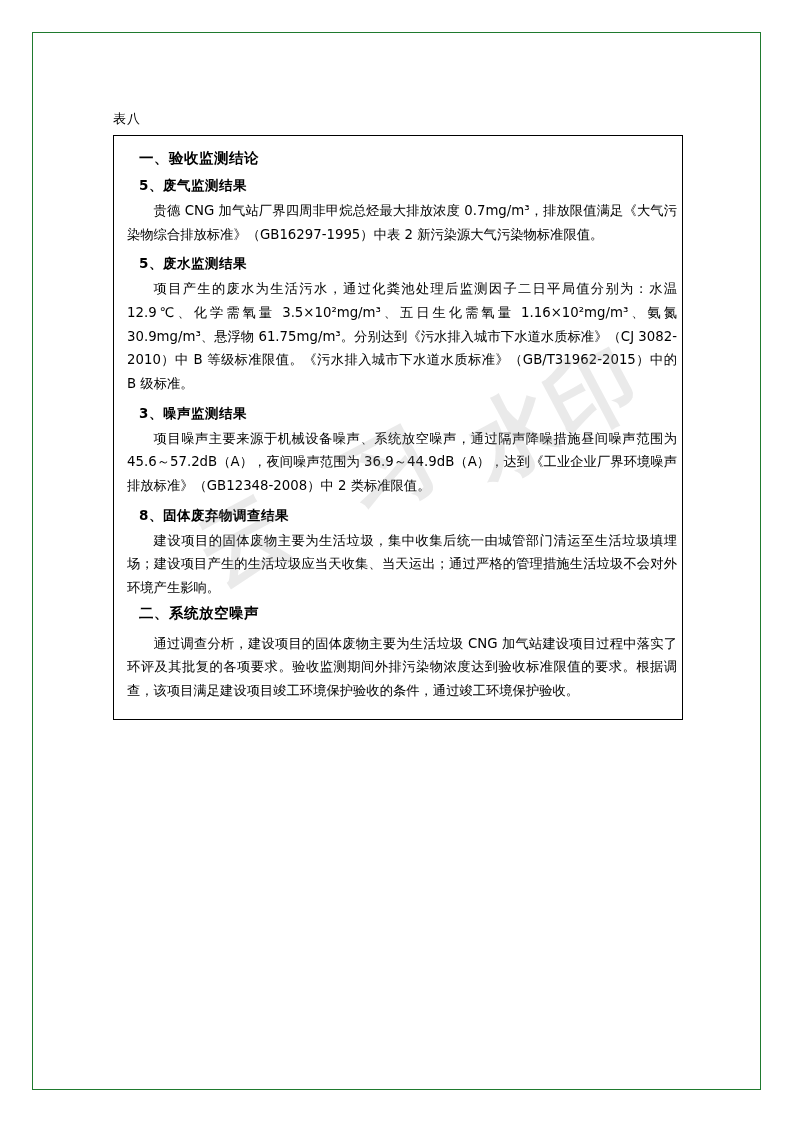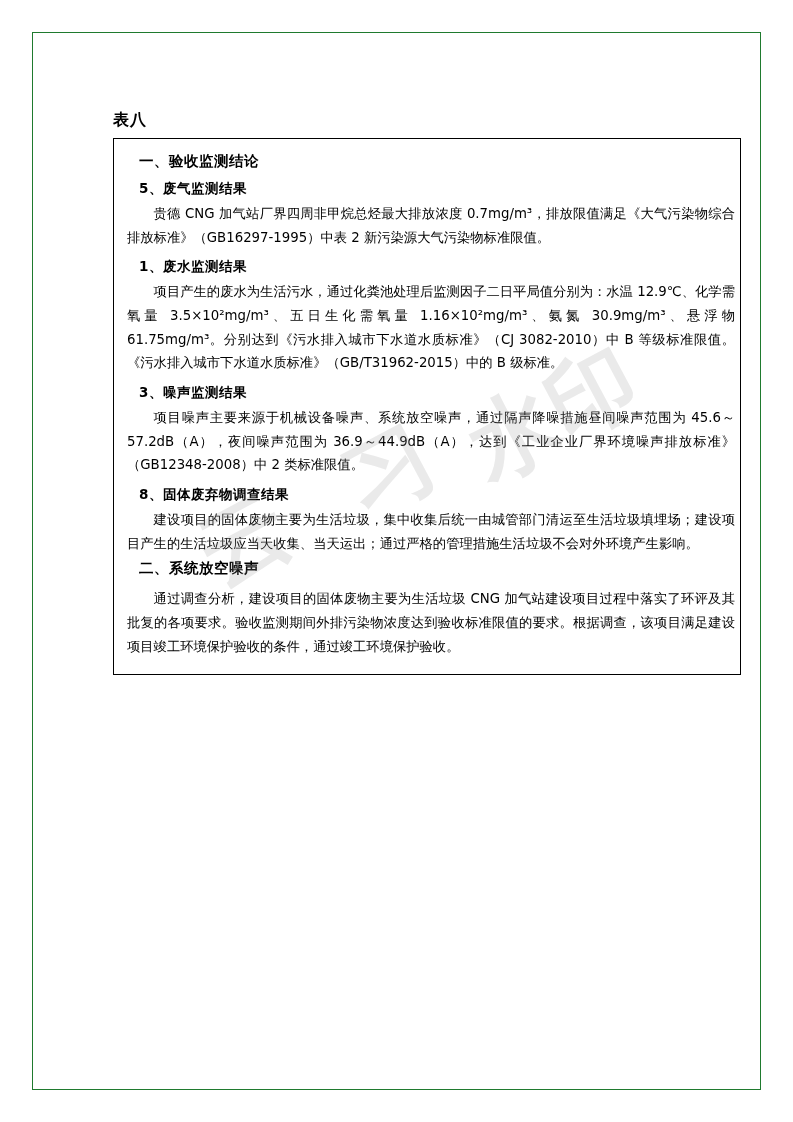--- a/index.html
+++ b/index.html
@@ -25,31 +25,31 @@
     box-sizing: border-box;
     pointer-events: none;
   }
   .content {
     position: absolute;
     left: 113px;
     top: 110px;
     width: 570px;
   }
   .table-label {
-    font-size: 16px;
-    font-weight: bold;
+    font-size: 13px;
+    font-weight: normal;
     letter-spacing: 1px;
     margin-bottom: 7px;
     font-family: "DejaVu Sans", "Liberation Sans", sans-serif;
   }
   .doc-box {
     border: 1px solid #000;
     padding: 9px 5px 14px 13px;
     box-sizing: border-box;
-    width: 628px;
+    width: 570px;
   }
   .h1 {
     font-size: 14.5px;
     font-weight: bold;
     margin: 4px 0 9px 12px;
     font-family: "DejaVu Sans", "Liberation Sans", sans-serif;
     letter-spacing: 0.5px;
   }
   .h2 {
     font-size: 13.5px;
@@ -98,21 +98,21 @@
 
   <div class="table-label">表八</div>
 
   <div class="doc-box">
 
     <div class="h1">一、验收监测结论</div>
 
     <div class="h2">5、废气监测结果</div>
     <p class="para">贵德 CNG 加气站厂界四周非甲烷总烃最大排放浓度 0.7mg/m³，排放限值满足《大气污染物综合排放标准》（GB16297-1995）中表 2 新污染源大气污染物标准限值。</p>
 
-    <div class="h2">1、废水监测结果</div>
+    <div class="h2">5、废水监测结果</div>
     <p class="para">项目产生的废水为生活污水，通过化粪池处理后监测因子二日平局值分别为：水温 12.9℃、化学需氧量 3.5×10²mg/m³、五日生化需氧量 1.16×10²mg/m³、氨氮 30.9mg/m³、悬浮物 61.75mg/m³。分别达到《污水排入城市下水道水质标准》（CJ 3082-2010）中 B 等级标准限值。《污水排入城市下水道水质标准》（GB/T31962-2015）中的 B 级标准。</p>
 
     <div class="h2">3、噪声监测结果</div>
     <p class="para">项目噪声主要来源于机械设备噪声、系统放空噪声，通过隔声降噪措施昼间噪声范围为 45.6～57.2dB（A），夜间噪声范围为 36.9～44.9dB（A），达到《工业企业厂界环境噪声排放标准》（GB12348-2008）中 2 类标准限值。</p>
 
     <div class="h2">8、固体废弃物调查结果</div>
     <p class="para">建设项目的固体废物主要为生活垃圾，集中收集后统一由城管部门清运至生活垃圾填埋场；建设项目产生的生活垃圾应当天收集、当天运出；通过严格的管理措施生活垃圾不会对外环境产生影响。</p>
 
     <div class="h1">二、系统放空噪声</div>
     <p class="para">通过调查分析，建设项目的固体废物主要为生活垃圾 CNG 加气站建设项目过程中落实了环评及其批复的各项要求。验收监测期间外排污染物浓度达到验收标准限值的要求。根据调查，该项目满足建设项目竣工环境保护验收的条件，通过竣工环境保护验收。</p>

